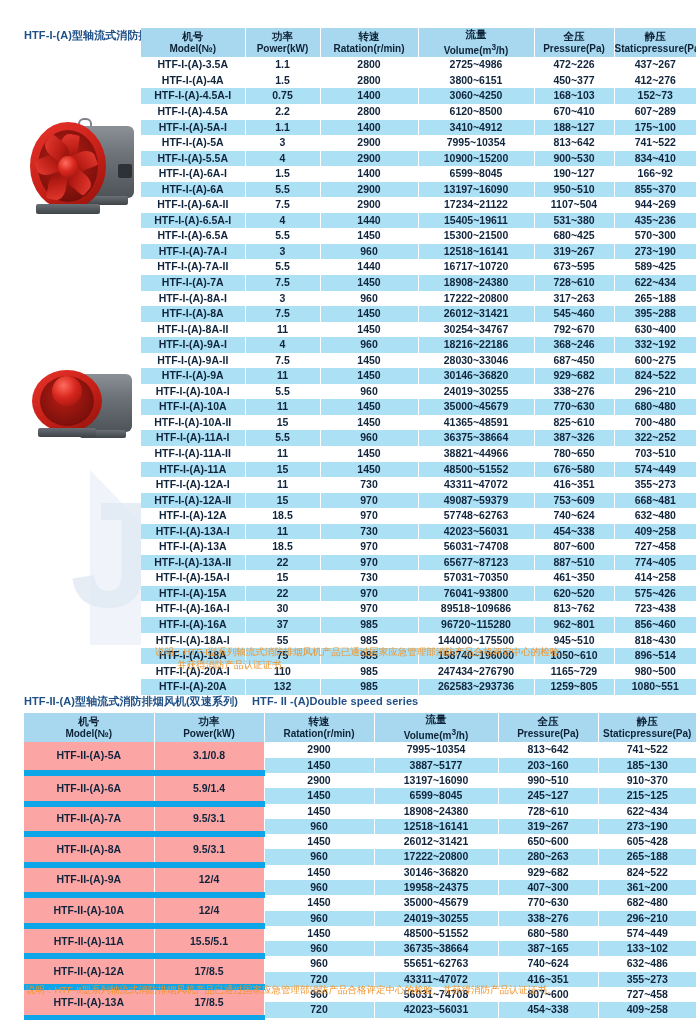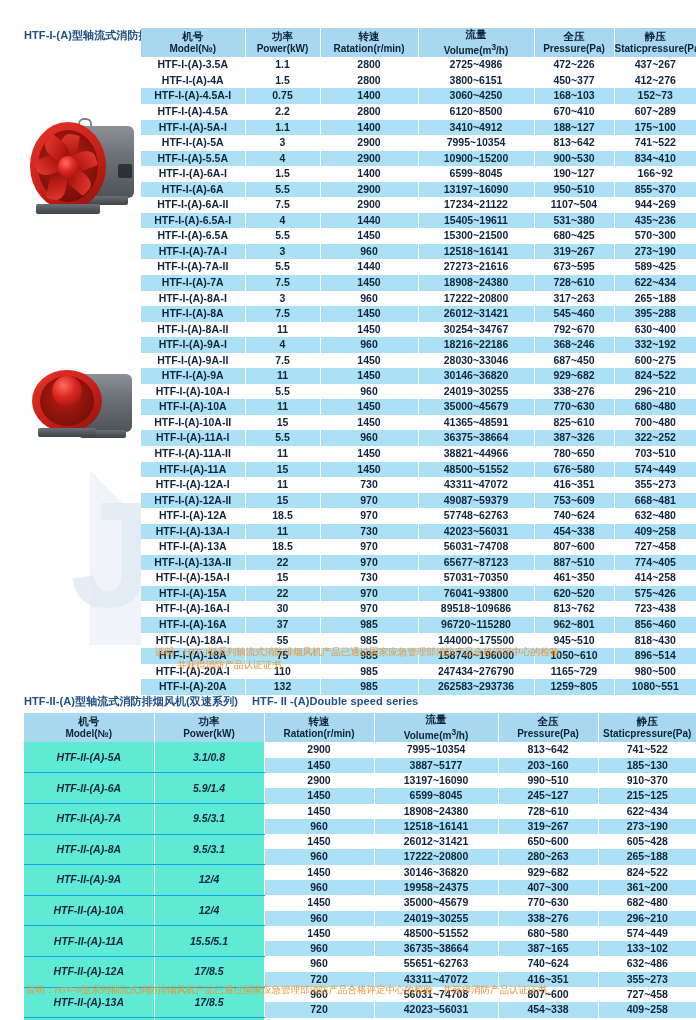--- a/index.html
+++ b/index.html
@@ -163,24 +163,23 @@
     border-right: 1px solid #ffffff;
   }
   tbody td:last-child { border-right: none; }
   tbody tr.odd td { background: #ffffff; }
   tbody tr.even td { background: #ace0f4; }
 
   
   #table2 tbody tr { height: 15.3px; }
   #table2 tbody td { height: 15.3px; line-height: 15.3px; }
   #table2 td.modelcell, #table2 td.powercell {
-    background: #5eead4;
-    border-bottom: 1px solid #0ea5e9;
+    background: #fca5a5;
+    border-bottom: 6px solid #0ea5e9;
     border-right: 1px solid #ffffff;
-    font-style: italic;
   }
 
   
   .note {
     position: absolute;
     font-size: 9.5px;
     color: #f0932b;
     line-height: 13px;
     font-weight: normal;
     white-space: nowrap;
@@ -367,21 +366,21 @@
           <td>3</td>
           <td>960</td>
           <td>12518~16141</td>
           <td>319~267</td>
           <td>273~190</td>
         </tr>
         <tr class="odd">
           <td>HTF-I-(A)-7A-II</td>
           <td>5.5</td>
           <td>1440</td>
-          <td>27273~21616</td>
+          <td>16717~10720</td>
           <td>673~595</td>
           <td>589~425</td>
         </tr>
         <tr class="even">
           <td>HTF-I-(A)-7A</td>
           <td>7.5</td>
           <td>1450</td>
           <td>18908~24380</td>
           <td>728~610</td>
           <td>622~434</td>

